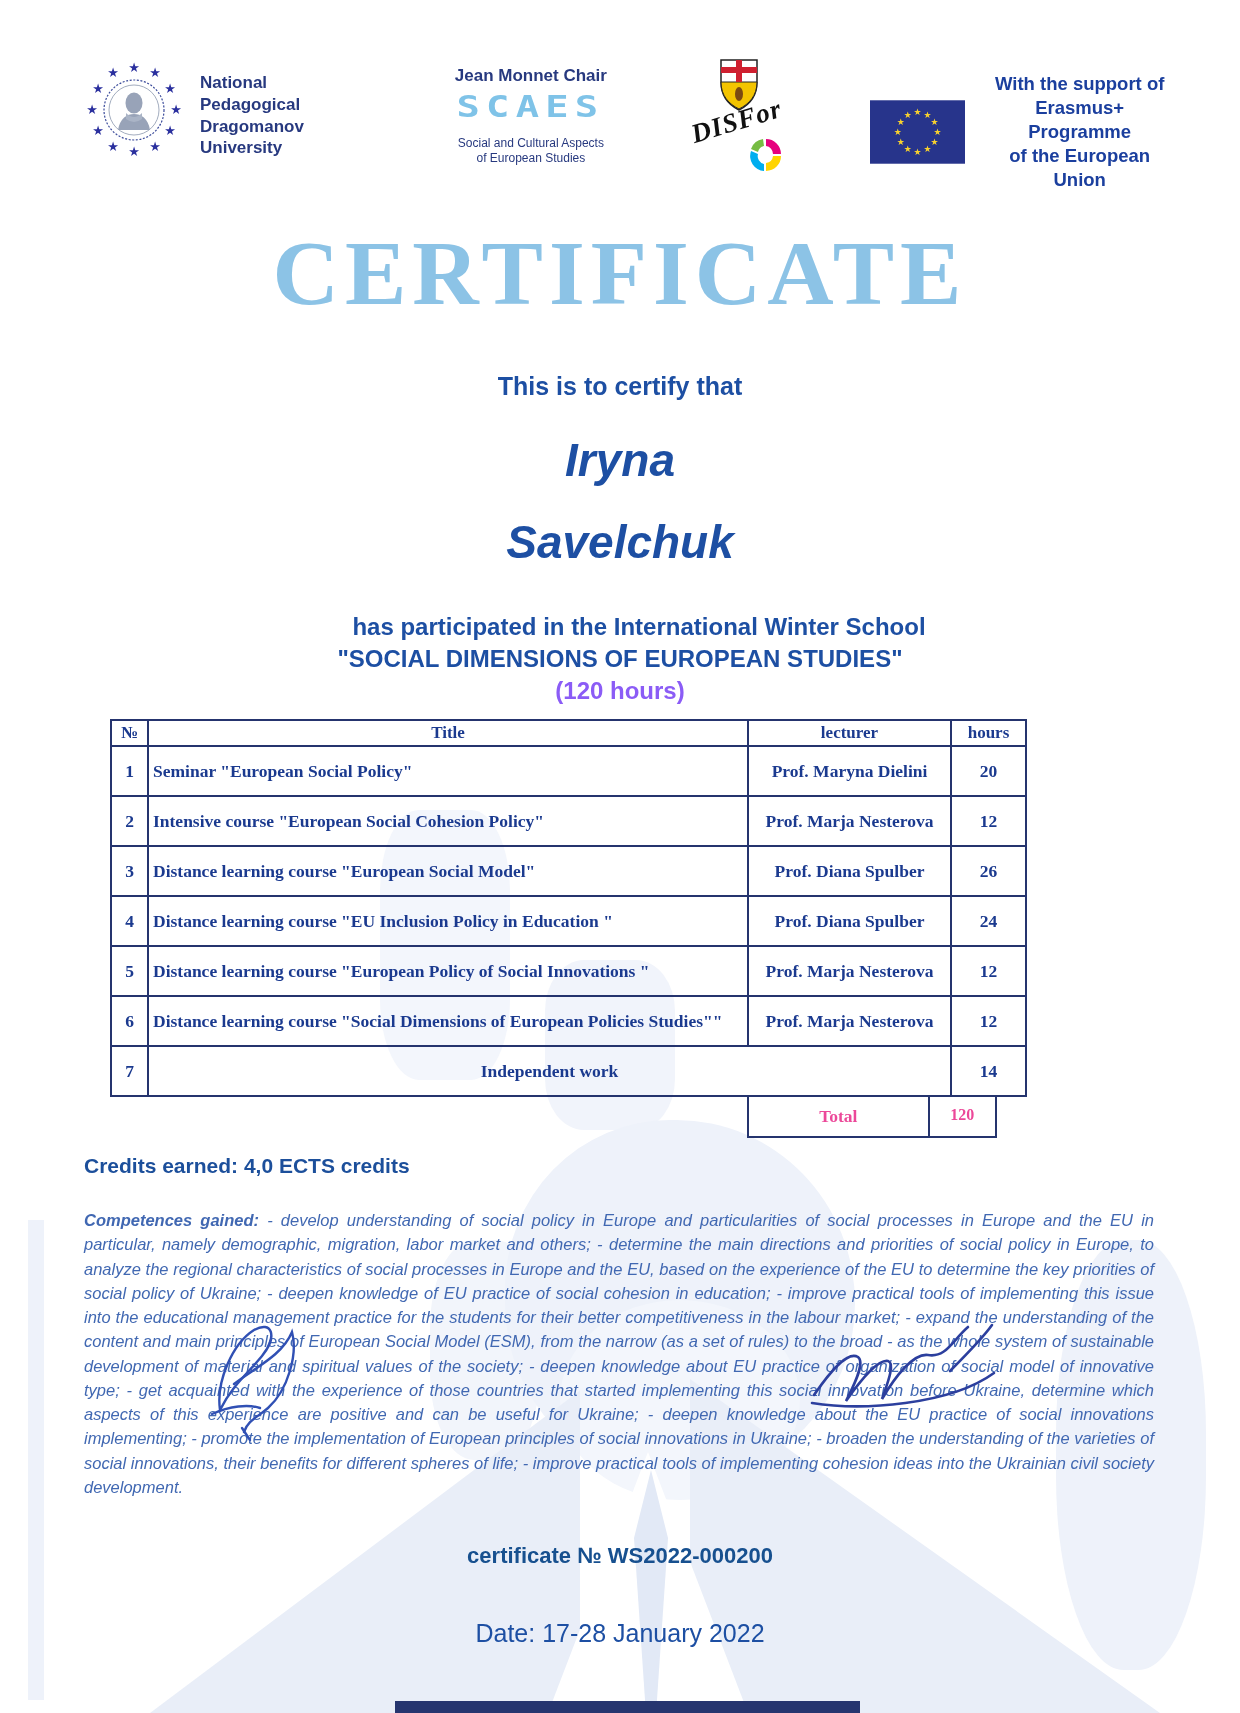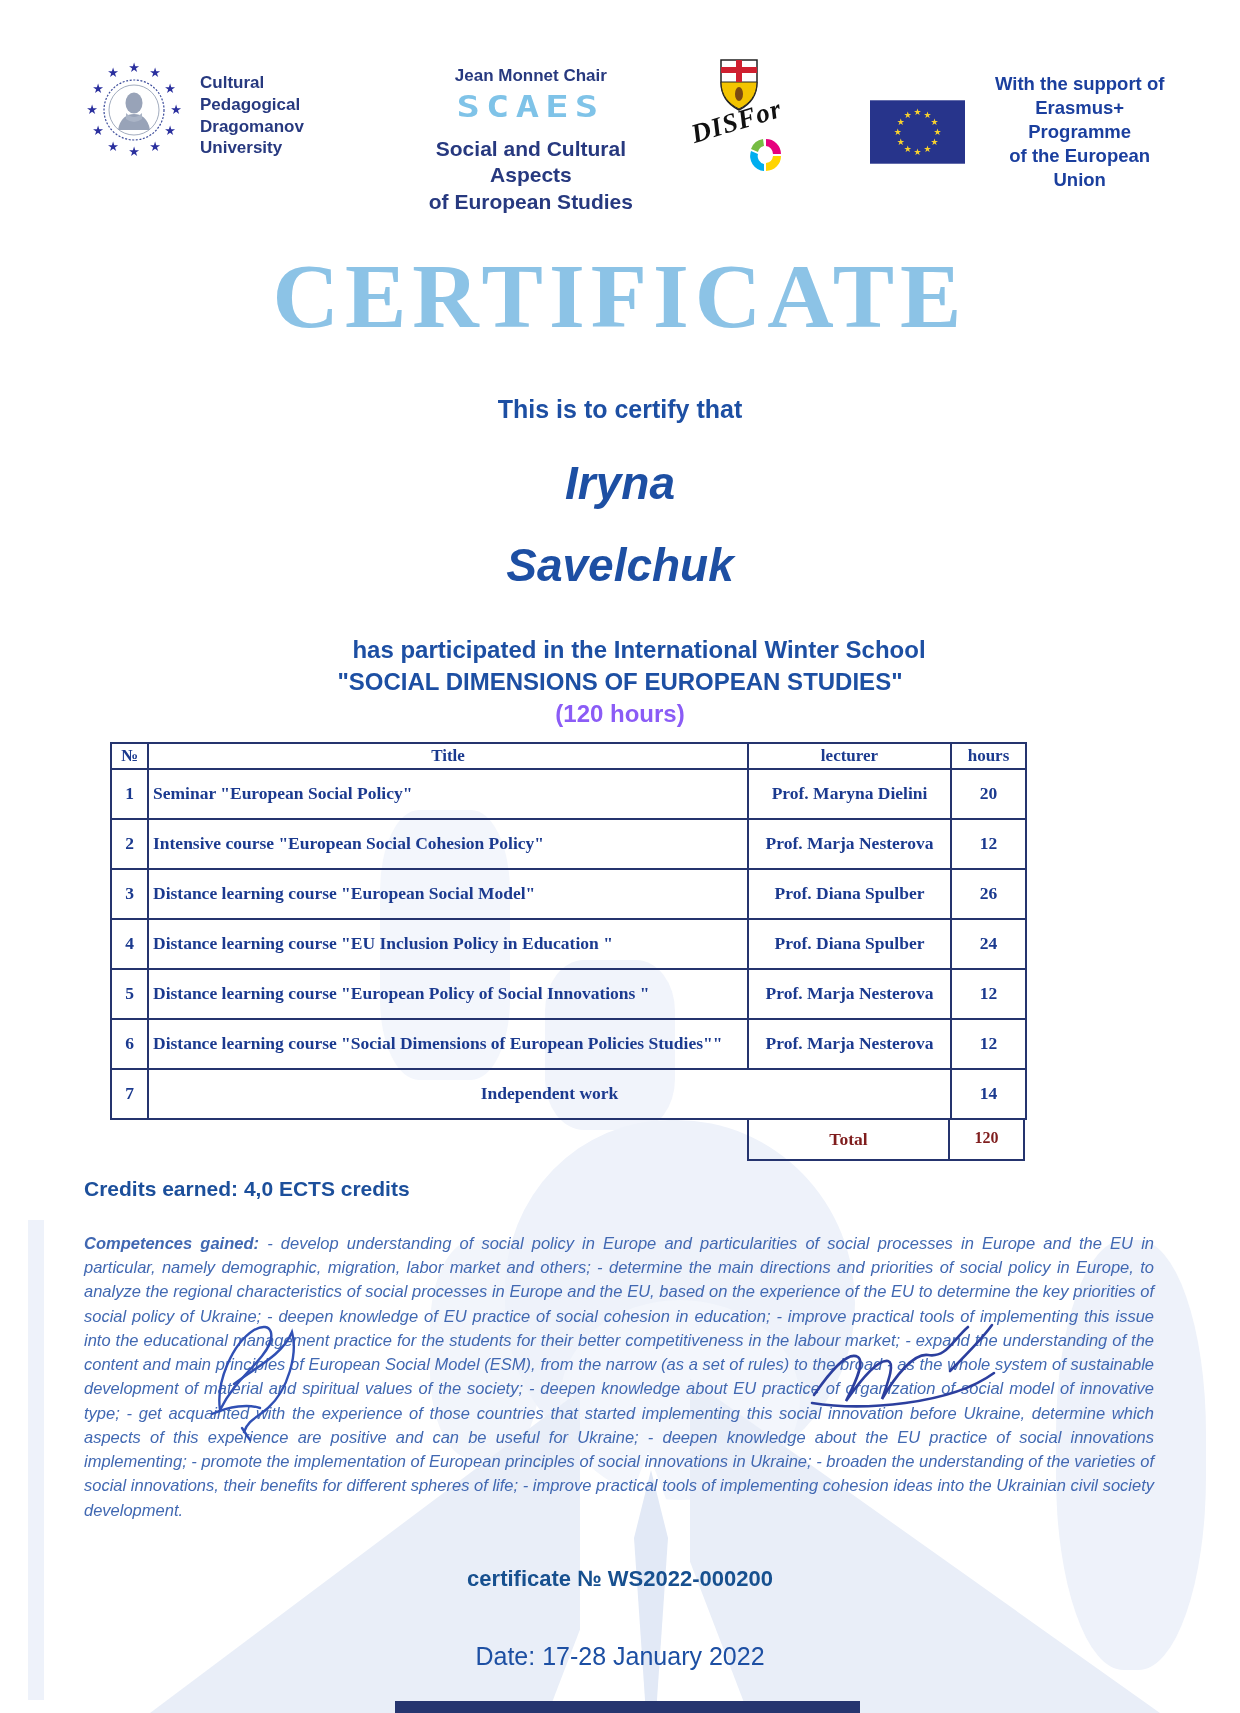--- a/index.html
+++ b/index.html
@@ -23,21 +23,21 @@
 
   .content { position:relative; z-index:2; }
 
   
   .logos { display:flex; align-items:flex-start; padding:58px 62px 0 82px; }
   .uni-group { display:flex; gap:14px; width:310px; }
   .uni-text { font-weight:bold; font-size:17px; line-height:1.28; color:#27397f; white-space:pre-line; margin-top:14px; }
   .scaes-group { width:245px; text-align:center; margin-left:20px; margin-top:8px; }
   .scaes-chair { font-weight:bold; font-size:17px; color:#27397f; }
   .scaes-acronym { font-family:"DejaVu Sans Mono", monospace; font-weight:bold; font-size:31px; color:#7fc3e8; letter-spacing:5px; transform:scaleX(1.25); transform-origin:center; margin:2px 0 1px 0; }
-  .scaes-sub { font-weight:bold; font-size:21px; line-height:1.25; color:#27397f; white-space:pre-line;margin-top:12px; }
+  .scaes-sub { font-weight:normal; font-size:12px; line-height:1.25; color:#27397f; white-space:pre-line;margin-top:12px; }
   .disfor-group { width:135px; position:relative; height:120px; margin-left:32px; }
   .disfor-shield { position:absolute; left:34px; top:0; }
   .disfor-label { position:absolute; left:6px; top:48px; font-family:"Liberation Serif", serif; font-style:italic; font-weight:bold; font-size:27px; color:#111; transform:rotate(-17deg); letter-spacing:1px; }
   .disfor-swirl { position:absolute; left:62px; top:78px; }
   .erasmus-group { display:flex; gap:16px; margin-left:52px; align-items:center; margin-top:14px; }
   .erasmus-text { font-weight:bold; font-size:18.5px; line-height:1.3; color:#1b3f9e; white-space:pre-line; text-align:center; }
 
   
   .cert-title { margin-top:28px; text-align:center; font-family:"Liberation Serif", serif; font-weight:bold; font-size:92px; letter-spacing:6px; color:#8cc3e6; }
 
@@ -54,21 +54,21 @@
     font-family:"Liberation Serif", serif; font-weight:bold; color:#1b3a8f; }
   table.courses th, table.courses td { border:2px solid #25346e; }
   col.c1 { width:37px; } col.c2 { width:600px; } col.c3 { width:203px; } col.c4 { width:75px; }
   table.courses th { font-size:17px; padding:2px 4px; }
   table.courses td { font-size:17.5px; height:44px; padding:2px 4px; }
   td.c-num, th.h-num { text-align:center; }
   td.c-title { text-align:left; padding-left:10px; }
   td.c-title.merged { text-align:center; }
   td.c-lect { text-align:center; }
   td.c-hours, th.h-hours { text-align:center; }
-  .total-row { display:flex; margin-left:747px; width:278px; font-family:"Liberation Serif", serif; font-weight:bold; color:#7f1d1d; }
+  .total-row { display:flex; margin-left:747px; width:250px; font-family:"Liberation Serif", serif; font-weight:bold; color:#ec4899; }
   .total-label-cell { width:203px; border:2px solid #25346e; border-top:none; text-align:center; font-size:17.5px; padding:9px 0; box-sizing:border-box; }
   .total-hours-cell { width:75px; border:2px solid #25346e; border-top:none; border-left:none; text-align:center; font-size:16px; padding:9px 0; box-sizing:border-box; }
 
   .credits-line { margin:16px 0 0 84px; font-weight:bold; font-size:21px; color:#1c4f9b; }
 
   .competences { margin:30px 86px 0 84px; font-style:italic; font-size:16.5px; line-height:1.47; color:#4168b2; text-align:justify; }
   .competences .comp-label { font-weight:bold; }
 
   .cert-number { margin-top:44px; text-align:center; font-weight:bold; font-size:22px; color:#17508f; }
   .date-line { margin-top:50px; text-align:center; font-weight:normal; font-size:25px; color:#1d4fa3; }
@@ -115,21 +115,21 @@
             <text x="10" y="56">★</text>
               <text x="16" y="35">★</text>
               <text x="31" y="19">★</text>
           </g>
           <circle cx="52" cy="52" r="30" fill="#ffffff" stroke="#3a4a9a" stroke-width="1.2" stroke-dasharray="2 1.6"></circle>
           <circle cx="52" cy="52" r="25" fill="none" stroke="#8a97ad" stroke-width="0.8"></circle>
           <ellipse cx="52" cy="45" rx="8.5" ry="10.5" fill="#98a3b8"></ellipse>
           <path d="M36,72 c2,-12 9,-16 16,-16 c7,0 14,4 16,16 z" fill="#98a3b8"></path>
           <path d="M44,55 q8,8 16,0 l0,6 q-8,6 -16,0 z" fill="#aab4c6"></path>
         </svg>
-        <div class="uni-text">Cultural
+        <div class="uni-text">National
 Pedagogical
 Dragomanov
 University</div>
       </div>
 
       <div class="scaes-group">
         <div class="scaes-chair">Jean Monnet Chair</div>
         <div class="scaes-acronym">SCAES</div>
         <div class="scaes-sub">Social and Cultural Aspects
 of European Studies</div>

